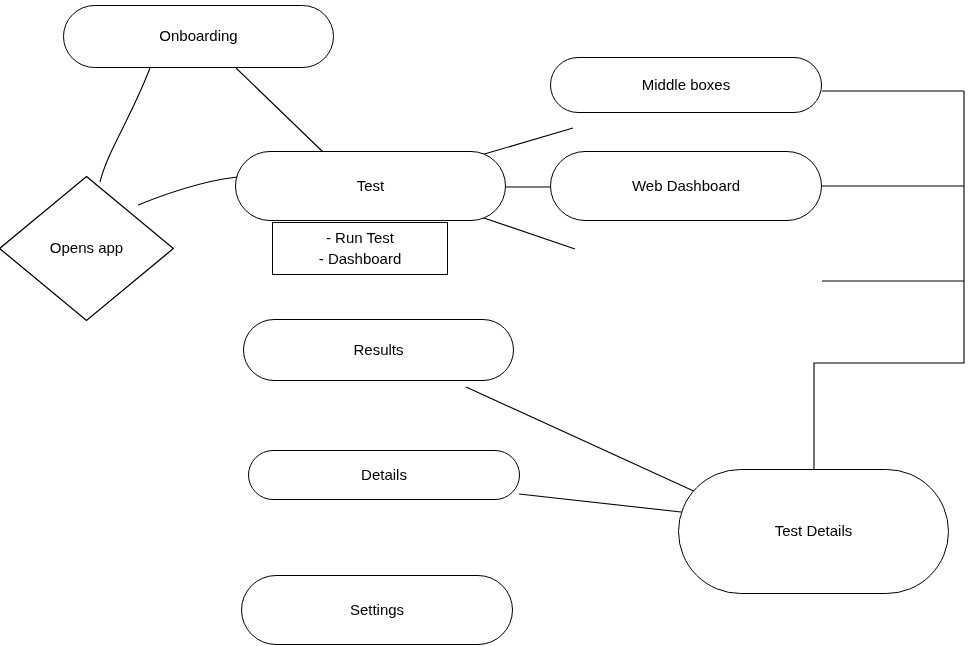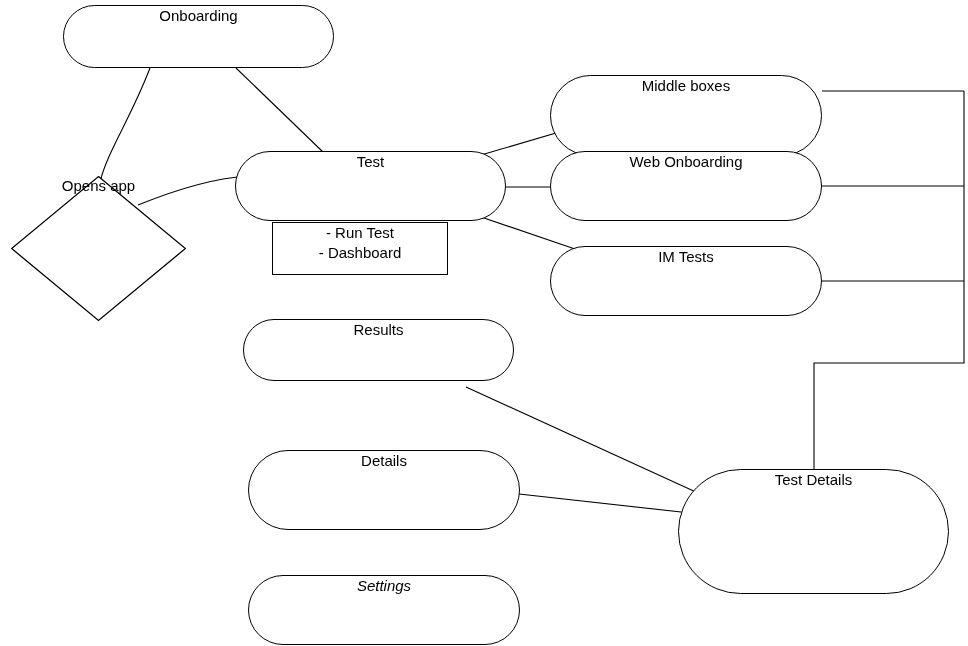--- a/index.html
+++ b/index.html
@@ -26,20 +26,21 @@
     top: 0;
     width: 968px;
     height: 646px;
   }
   .node {
     position: absolute;
     box-sizing: border-box;
     background: #ffffff;
     border: 1px solid #000000;
     display: flex;
+    align-items: center;
     justify-content: center;
     text-align: center;
     color: #000000;
     font-size: 15px;
     line-height: 1.35;
     z-index: 2;
   }
   .node.rounded {
     border-radius: 999px;
   }
@@ -48,21 +49,20 @@
   }
   .node-label {
     display: block;
     white-space: pre-line;
     padding: 0 8px;
   }
   .node.diamond-wrap {
     border: none;
     background: transparent;
     overflow: visible;
-    margin-left: 12px;
   }
   .diamond-shape {
     position: absolute;
     left: 0;
     top: 0;
     width: 100%;
     height: 100%;
   }
   .diamond-label {
     position: relative;
@@ -106,41 +106,38 @@
 
   <div class="node rounded" style="left: 235px; top: 151px; width: 271px; height: 70px;">
     <span class="node-label">Test</span>
   </div>
 
   <div class="node rect" style="left: 272px; top: 222px; width: 176px; height: 53px;">
     <span class="node-label">- Run Test
 - Dashboard</span>
   </div>
 
-  <div class="node rounded" style="left: 550px; top: 75px; width: 272px; height: 81px;">
+  <div class="node rounded" style="left: 550px; top: 57px; width: 272px; height: 56px;">
     <span class="node-label">Middle boxes</span>
   </div>
 
   <div class="node rounded" style="left: 550px; top: 151px; width: 272px; height: 70px;">
-    <span class="node-label">Web Onboarding</span>
+    <span class="node-label">Web Dashboard</span>
   </div>
 
-  <div class="node rounded" style="left: 550px; top: 246px; width: 272px; height: 70px;">
-    <span class="node-label">IM Tests</span>
-  </div>
 
   <div class="node rounded" style="left: 243px; top: 319px; width: 271px; height: 62px;">
     <span class="node-label">Results</span>
   </div>
 
-  <div class="node rounded" style="left: 248px; top: 450px; width: 272px; height: 80px;">
+  <div class="node rounded" style="left: 248px; top: 450px; width: 272px; height: 50px;">
     <span class="node-label">Details</span>
   </div>
 
-  <div class="node rounded" style="left: 248px; top: 575px; width: 272px; height: 70px; font-style: italic;">
+  <div class="node rounded" style="left: 241px; top: 575px; width: 272px; height: 70px;">
     <span class="node-label">Settings</span>
   </div>
 
   <div class="node rounded" style="left: 678px; top: 469px; width: 271px; height: 125px;">
     <span class="node-label">Test Details</span>
   </div>
 
 </div>
 
 </body></html>

